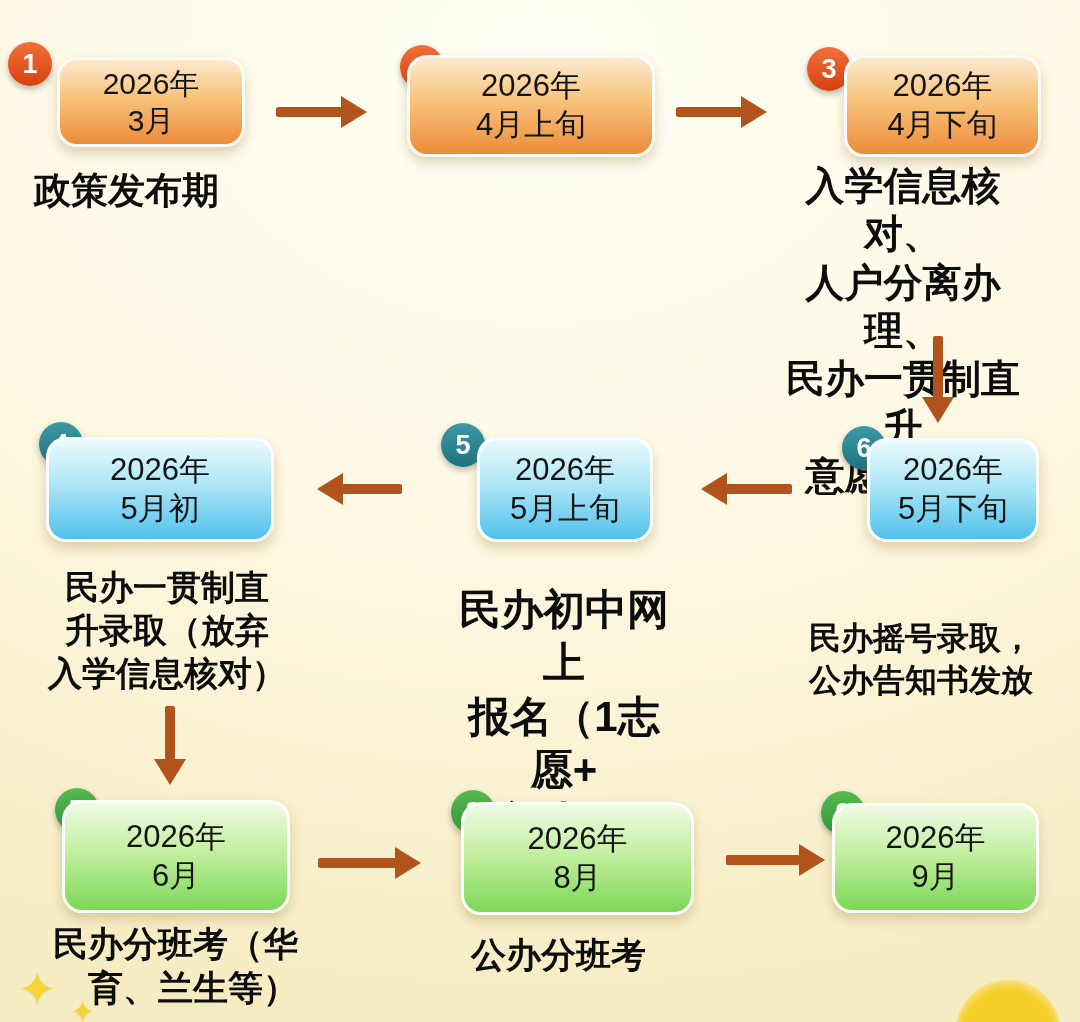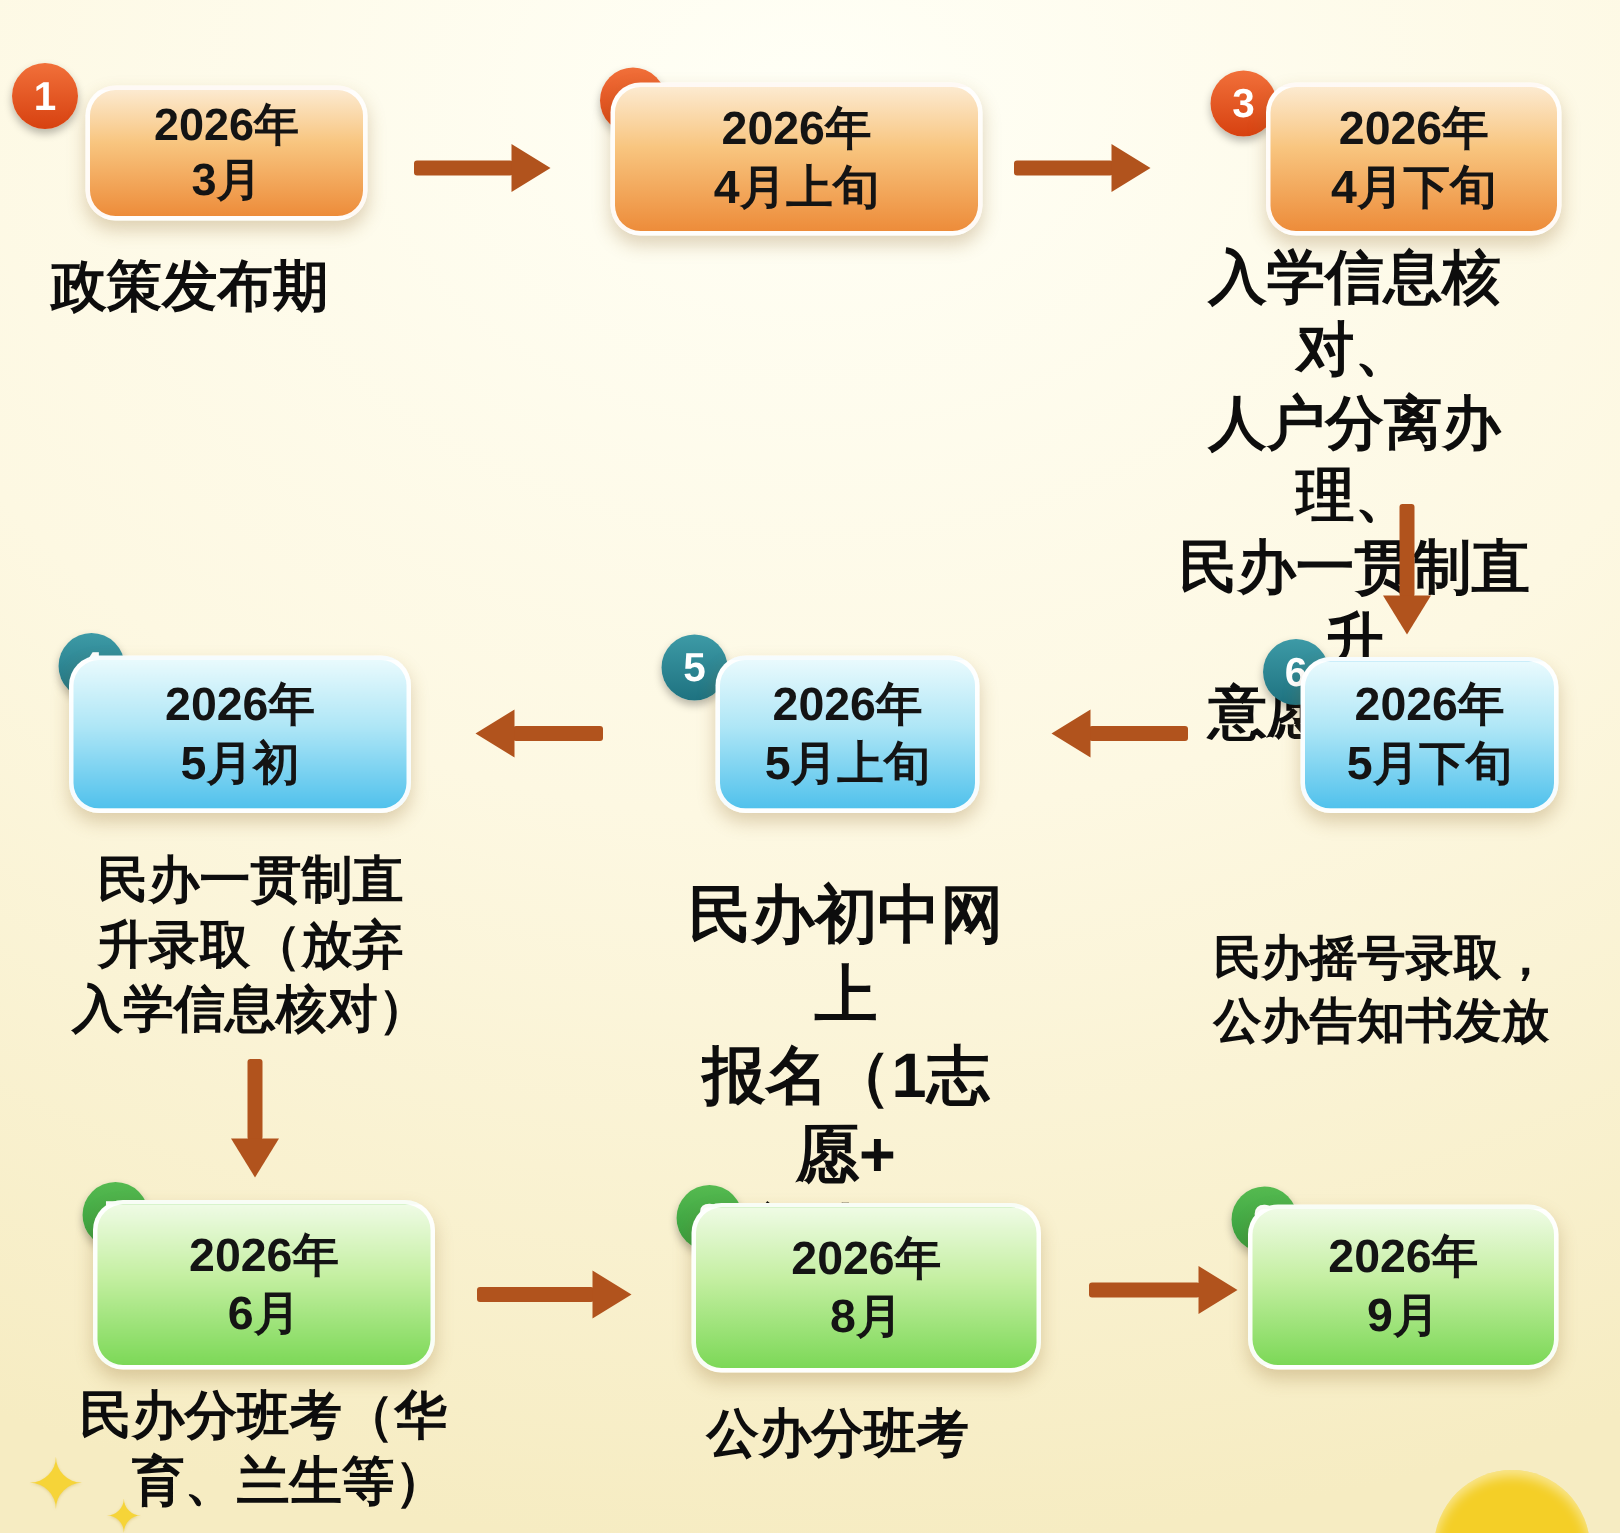--- a/index.html
+++ b/index.html
@@ -12,21 +12,21 @@
   }
   .box{
     position:absolute;
     border-radius:20px;
     border:3px solid rgba(255,255,255,0.95);
     display:flex;align-items:center;justify-content:center;
     box-shadow:0 6px 12px rgba(140,100,40,0.28);
   }
   .box .date{
     width:100%;text-align:center;
-    font-weight:bold;color:#141414;
+    font-weight:normal;color:#141414;
     white-space:pre-line;line-height:1.25;
   }
   .box.orange{background:linear-gradient(180deg,#fcead0 0%,#f8c57f 42%,#ed8c3a 100%);}
   .box.blue{background:linear-gradient(180deg,#e9fafd 0%,#aee6f6 45%,#50c1ec 100%);}
   .box.green{background:linear-gradient(180deg,#effbe5 0%,#c4efa1 45%,#7cd857 100%);}
 
   .badge{
     position:absolute;width:44px;height:44px;border-radius:50%;
     color:#fff;font-weight:bold;font-size:27px;
     display:flex;align-items:center;justify-content:center;

